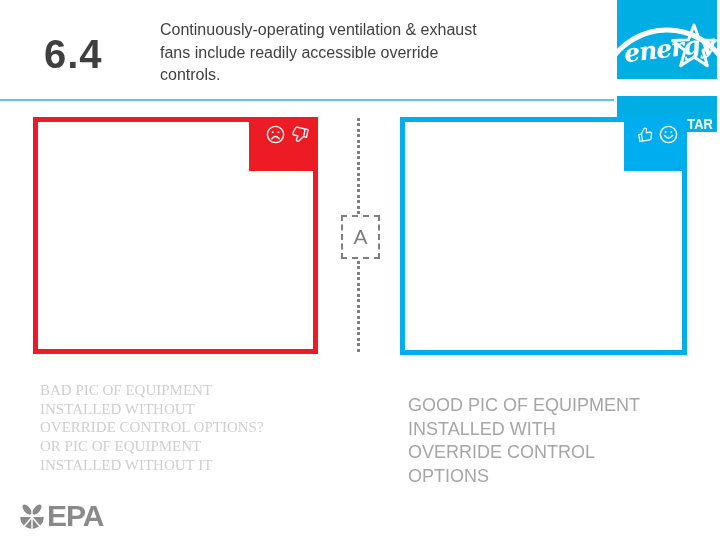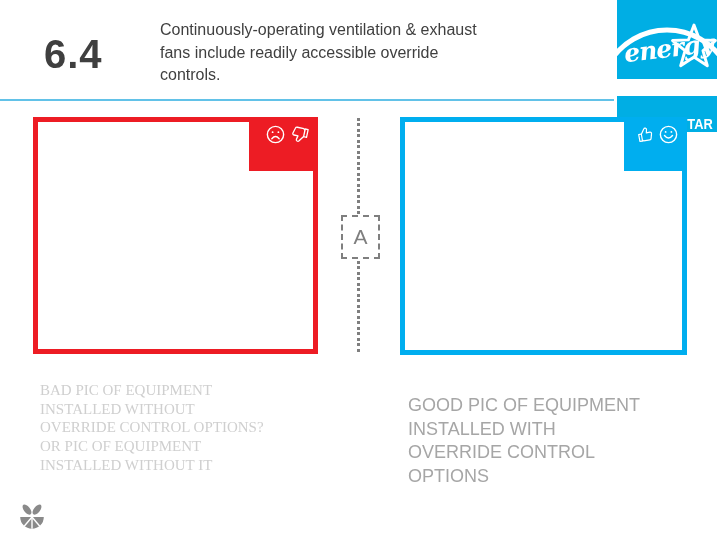--- a/index.html
+++ b/index.html
@@ -177,13 +177,14 @@
   <svg class="epa-flower" viewBox="0 0 28 28">
     <path d="M2.2 15 a11.8 11.8 0 0 0 23.6 0 z" fill="#8A8A8A"></path>
     <g stroke="#ffffff" stroke-width="1.4">
       <line x1="14" y1="15" x2="6.2" y2="24.2"></line>
       <line x1="14" y1="15" x2="14" y2="26.8"></line>
       <line x1="14" y1="15" x2="21.8" y2="24.2"></line>
     </g>
     <ellipse cx="9" cy="7.6" rx="3.1" ry="6" fill="#8A8A8A" transform="rotate(-38 9 7.6)"></ellipse>
     <ellipse cx="19" cy="7.6" rx="3.1" ry="6" fill="#8A8A8A" transform="rotate(38 19 7.6)"></ellipse>
   </svg>
+  <span class="epa-wordmark">EPA</span>
 </div>
 
 </body></html>

